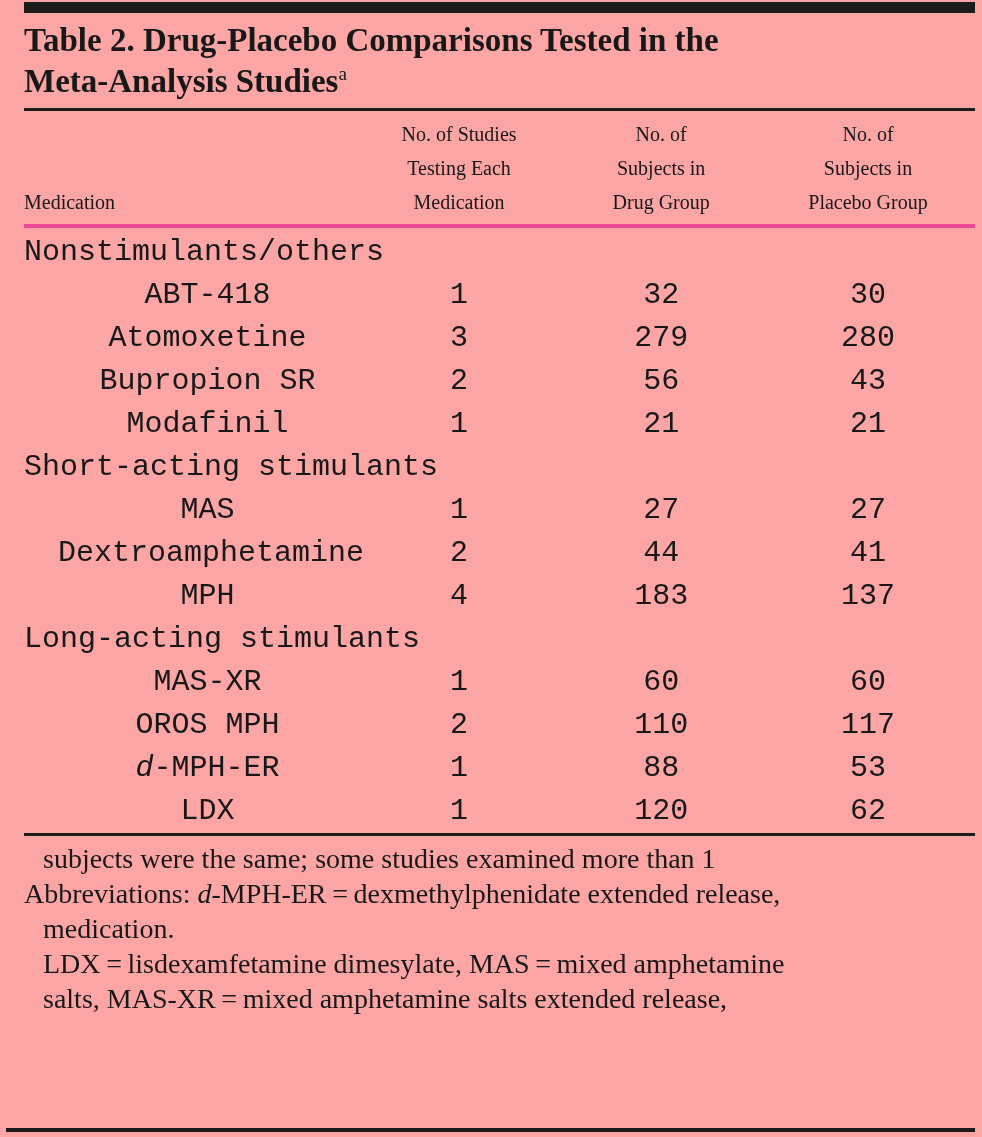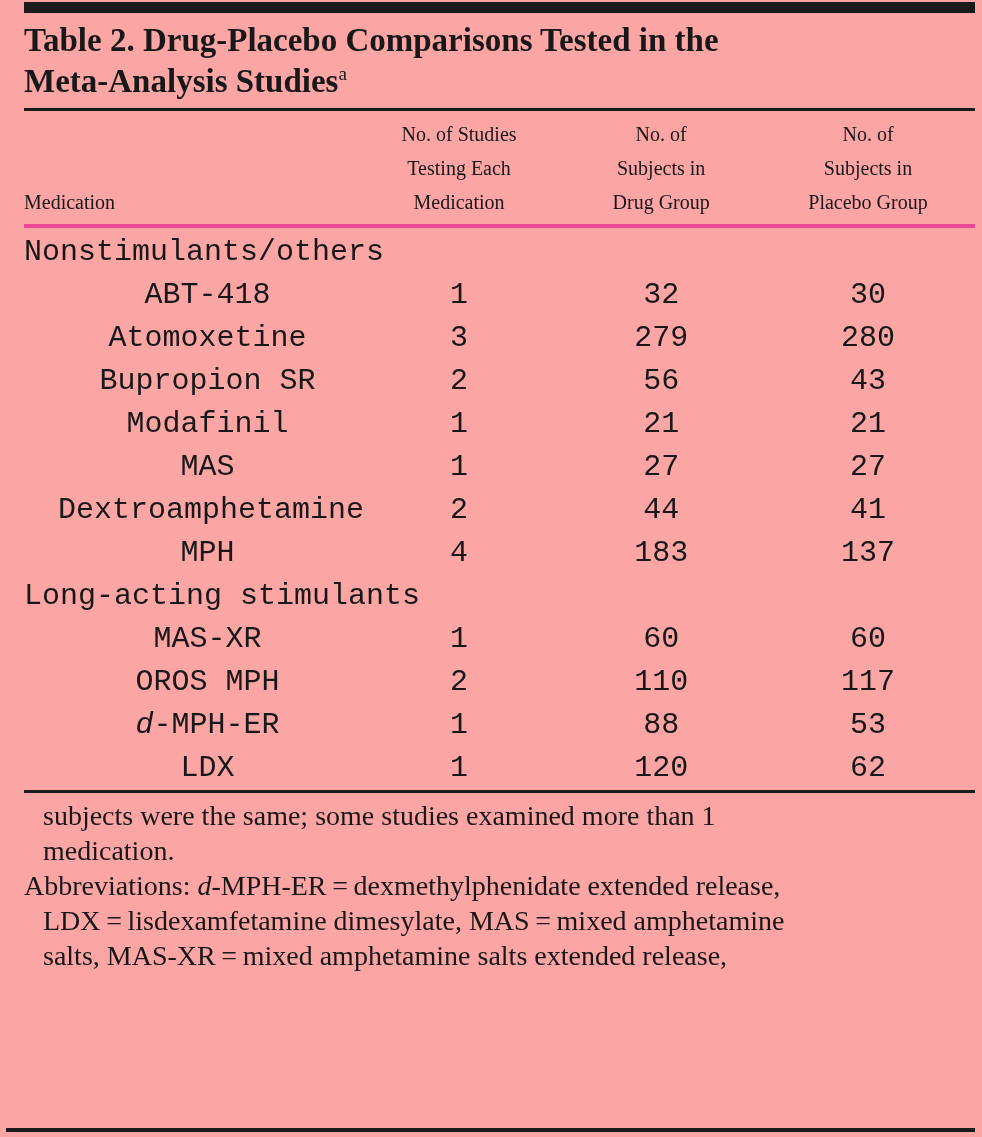--- a/index.html
+++ b/index.html
@@ -121,20 +121,23 @@
           <td class="num">56</td>
           <td class="num">43</td>
         </tr>
         <tr>
           <td class="item-name">Modafinil</td>
           <td class="num">1</td>
           <td class="num">21</td>
           <td class="num">21</td>
         </tr>
         <tr>
+          <td colspan="4" class="section-label">Short-acting stimulants</td>
+        </tr>
+        <tr>
           <td class="item-name">MAS</td>
           <td class="num">1</td>
           <td class="num">27</td>
           <td class="num">27</td>
         </tr>
         <tr>
           <td class="item-name">Dextroamphetamine</td>
           <td class="num">2</td>
           <td class="num">44</td>
           <td class="num">41</td>
@@ -172,22 +175,22 @@
           <td class="num">120</td>
           <td class="num">62</td>
         </tr>
       </tbody>
   </table>
 
   <div class="rule"></div>
 
   <div class="footnotes" id="footnotes">
       <div class="fn-line cont"><span>subjects were the same; some studies examined more than 1</span></div>
+      <div class="fn-line"><span>Abbreviations: </span><i>d</i><span>-MPH-ER = dexmethylphenidate extended release,</span></div>
       <div class="fn-line cont"><span>medication.</span></div>
-      <div class="fn-line"><span>Abbreviations: </span><i>d</i><span>-MPH-ER = dexmethylphenidate extended release,</span></div>
       <div class="fn-line cont"><span>LDX = lisdexamfetamine dimesylate, MAS = mixed amphetamine</span></div>
       <div class="fn-line cont"><span>salts, MAS-XR = mixed amphetamine salts extended release,</span></div>
       <div class="fn-line cont"></div>
     </div>
 
   <div class="bottom-rule"></div>
 
 </div>
 
 </body></html>

